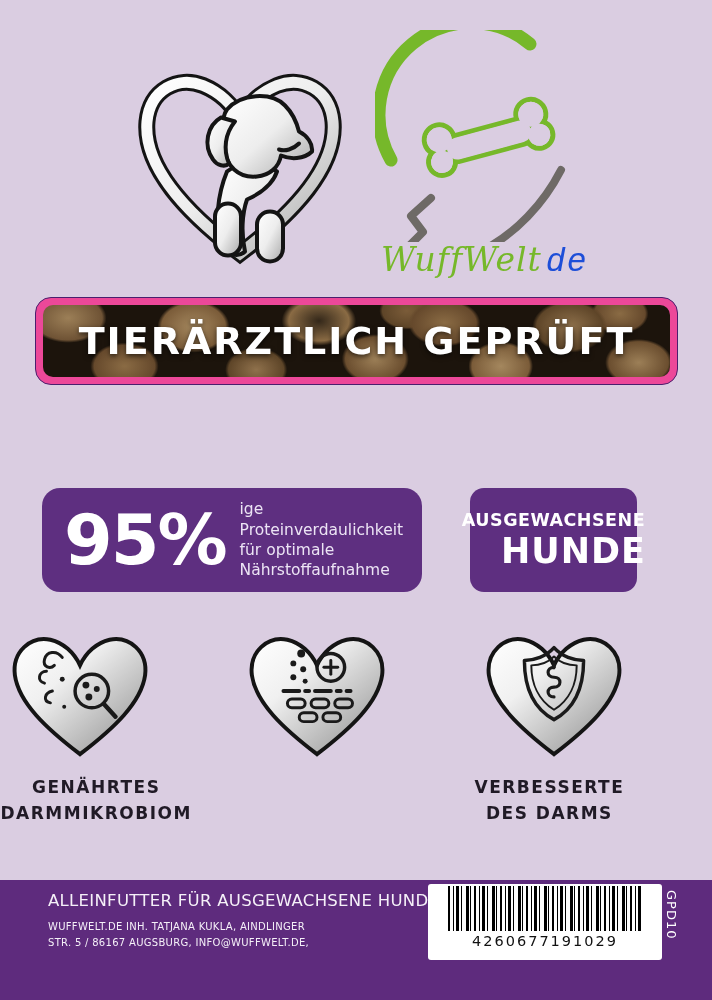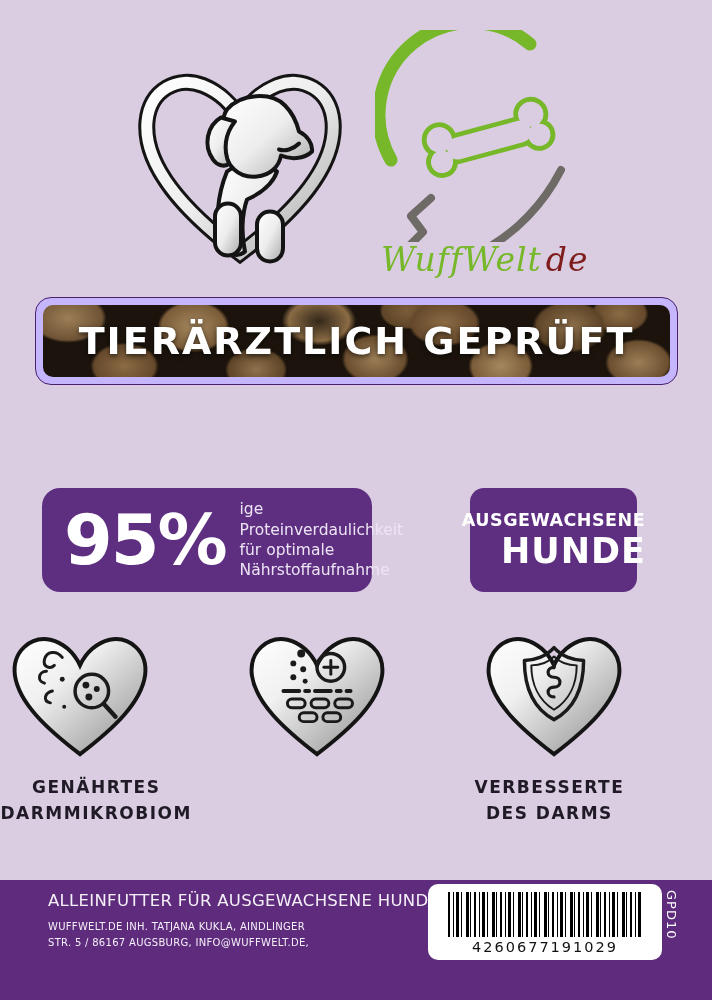--- a/index.html
+++ b/index.html
@@ -12,25 +12,25 @@
   .dog-heart{position:absolute;left:123px;top:44px;width:235px;height:228px;}
   .brand{position:absolute;left:375px;top:30px;width:210px;}
   .brand-mark{display:block;width:200px;height:212px;}
   .brand-line{
     display:flex;align-items:baseline;margin:-2px 0 0 6px;
     font-family:"DejaVu Serif","Liberation Serif",serif;font-style:italic;
     font-size:33px;letter-spacing:1px;
   }
   .brand-name{color:#76b82a;}
   .brand-paw{width:17px;height:17px;margin:0 2px;align-self:flex-end;position:relative;top:-3px;}
-  .brand-tld{color:#7f1d1d;}
+  .brand-tld{color:#1d4ed8;font-family:Liberation Mono, monospace;}
   
   .banner{
     position:absolute;left:35px;top:297px;width:643px;height:88px;box-sizing:border-box;
-    background:#c4b5fd;border:1px solid #4a1f6e;border-radius:16px;padding:7px;
+    background:#ec4899;border:1px solid #4a1f6e;border-radius:16px;padding:7px;
   }
   .banner-inner{
     width:100%;height:100%;border-radius:10px;overflow:hidden;
     display:flex;align-items:center;justify-content:center;
     background-color:#1c140c;
     background-image:
       radial-gradient(ellipse 62px 40px at 4% 18%, #9c7f57 0%, #6f5335 55%, rgba(0,0,0,0) 62%),
       radial-gradient(ellipse 55px 38px at 13% 85%, #8a6b44 0%, #66492c 55%, rgba(0,0,0,0) 62%),
       radial-gradient(ellipse 58px 42px at 24% 30%, #a4875e 0%, #7b5c39 55%, rgba(0,0,0,0) 62%),
       radial-gradient(ellipse 50px 36px at 34% 90%, #8f714c 0%, #5e4528 55%, rgba(0,0,0,0) 62%),
@@ -47,21 +47,21 @@
     color:#ffffff;font-size:38px;font-weight:800;letter-spacing:2px;white-space:nowrap;
     text-shadow:0 2px 5px rgba(0,0,0,.6);
   }
   
   .title{
     position:absolute;left:0;top:404px;width:712px;text-align:center;
     font-size:44px;font-weight:800;letter-spacing:5px;color:#5b2c82;white-space:nowrap;
   }
   
   .protein-box{
-    position:absolute;left:42px;top:488px;width:330px;height:104px;box-sizing:border-box;
+    position:absolute;left:42px;top:488px;width:380px;height:104px;box-sizing:border-box;
     background:#5e2f80;border-radius:18px;color:#fff;
     display:flex;align-items:center;padding:0 14px 0 22px;gap:14px;
   }
   .protein-value{font-size:70px;font-weight:800;letter-spacing:-2px;line-height:1;flex:0 0 auto;}
   .protein-desc{font-size:15.5px;line-height:1.32;color:#ece4f4;}
   .age-box{
     position:absolute;left:470px;top:488px;width:167px;height:104px;box-sizing:border-box;
     background:#5e2f80;border-radius:14px;color:#fff;
     display:flex;flex-direction:column;align-items:center;justify-content:center;
   }
@@ -75,22 +75,22 @@
     margin-top:8px;text-align:center;font-size:17px;font-weight:700;
     letter-spacing:1.5px;color:#201a26;line-height:1.55;white-space:nowrap;
   }
   
   .footer{position:absolute;left:0;top:880px;width:712px;height:120px;background:#5e2b7d;}
   .footer-text{position:absolute;left:48px;top:11px;color:#f5f0f8;}
   .footer-claim{font-size:16.5px;letter-spacing:.3px;margin-bottom:9px;white-space:nowrap;}
   .footer-addr{font-size:10px;line-height:1.58;letter-spacing:.3px;white-space:nowrap;}
   .barcode-box{
     position:absolute;left:428px;top:4px;width:234px;height:76px;box-sizing:border-box;
-    background:#fff;border-radius:10px;display:flex;flex-direction:column;align-items:center;
-    padding-top:8px;
+    background:#fff;border-radius:3px;display:flex;flex-direction:column;align-items:center;
+    padding-top:2px;
   }
   .bars{
     width:194px;height:45px;
     background:repeating-linear-gradient(90deg,
       #000 0 2px,  rgba(0,0,0,0) 2px 5px,
       #000 5px 6px, rgba(0,0,0,0) 6px 8px,
       #000 8px 11px, rgba(0,0,0,0) 11px 13px,
       #000 13px 14px, rgba(0,0,0,0) 14px 18px,
       #000 18px 21px, rgba(0,0,0,0) 21px 22px,
       #000 22px 23px, rgba(0,0,0,0) 23px 26px);

